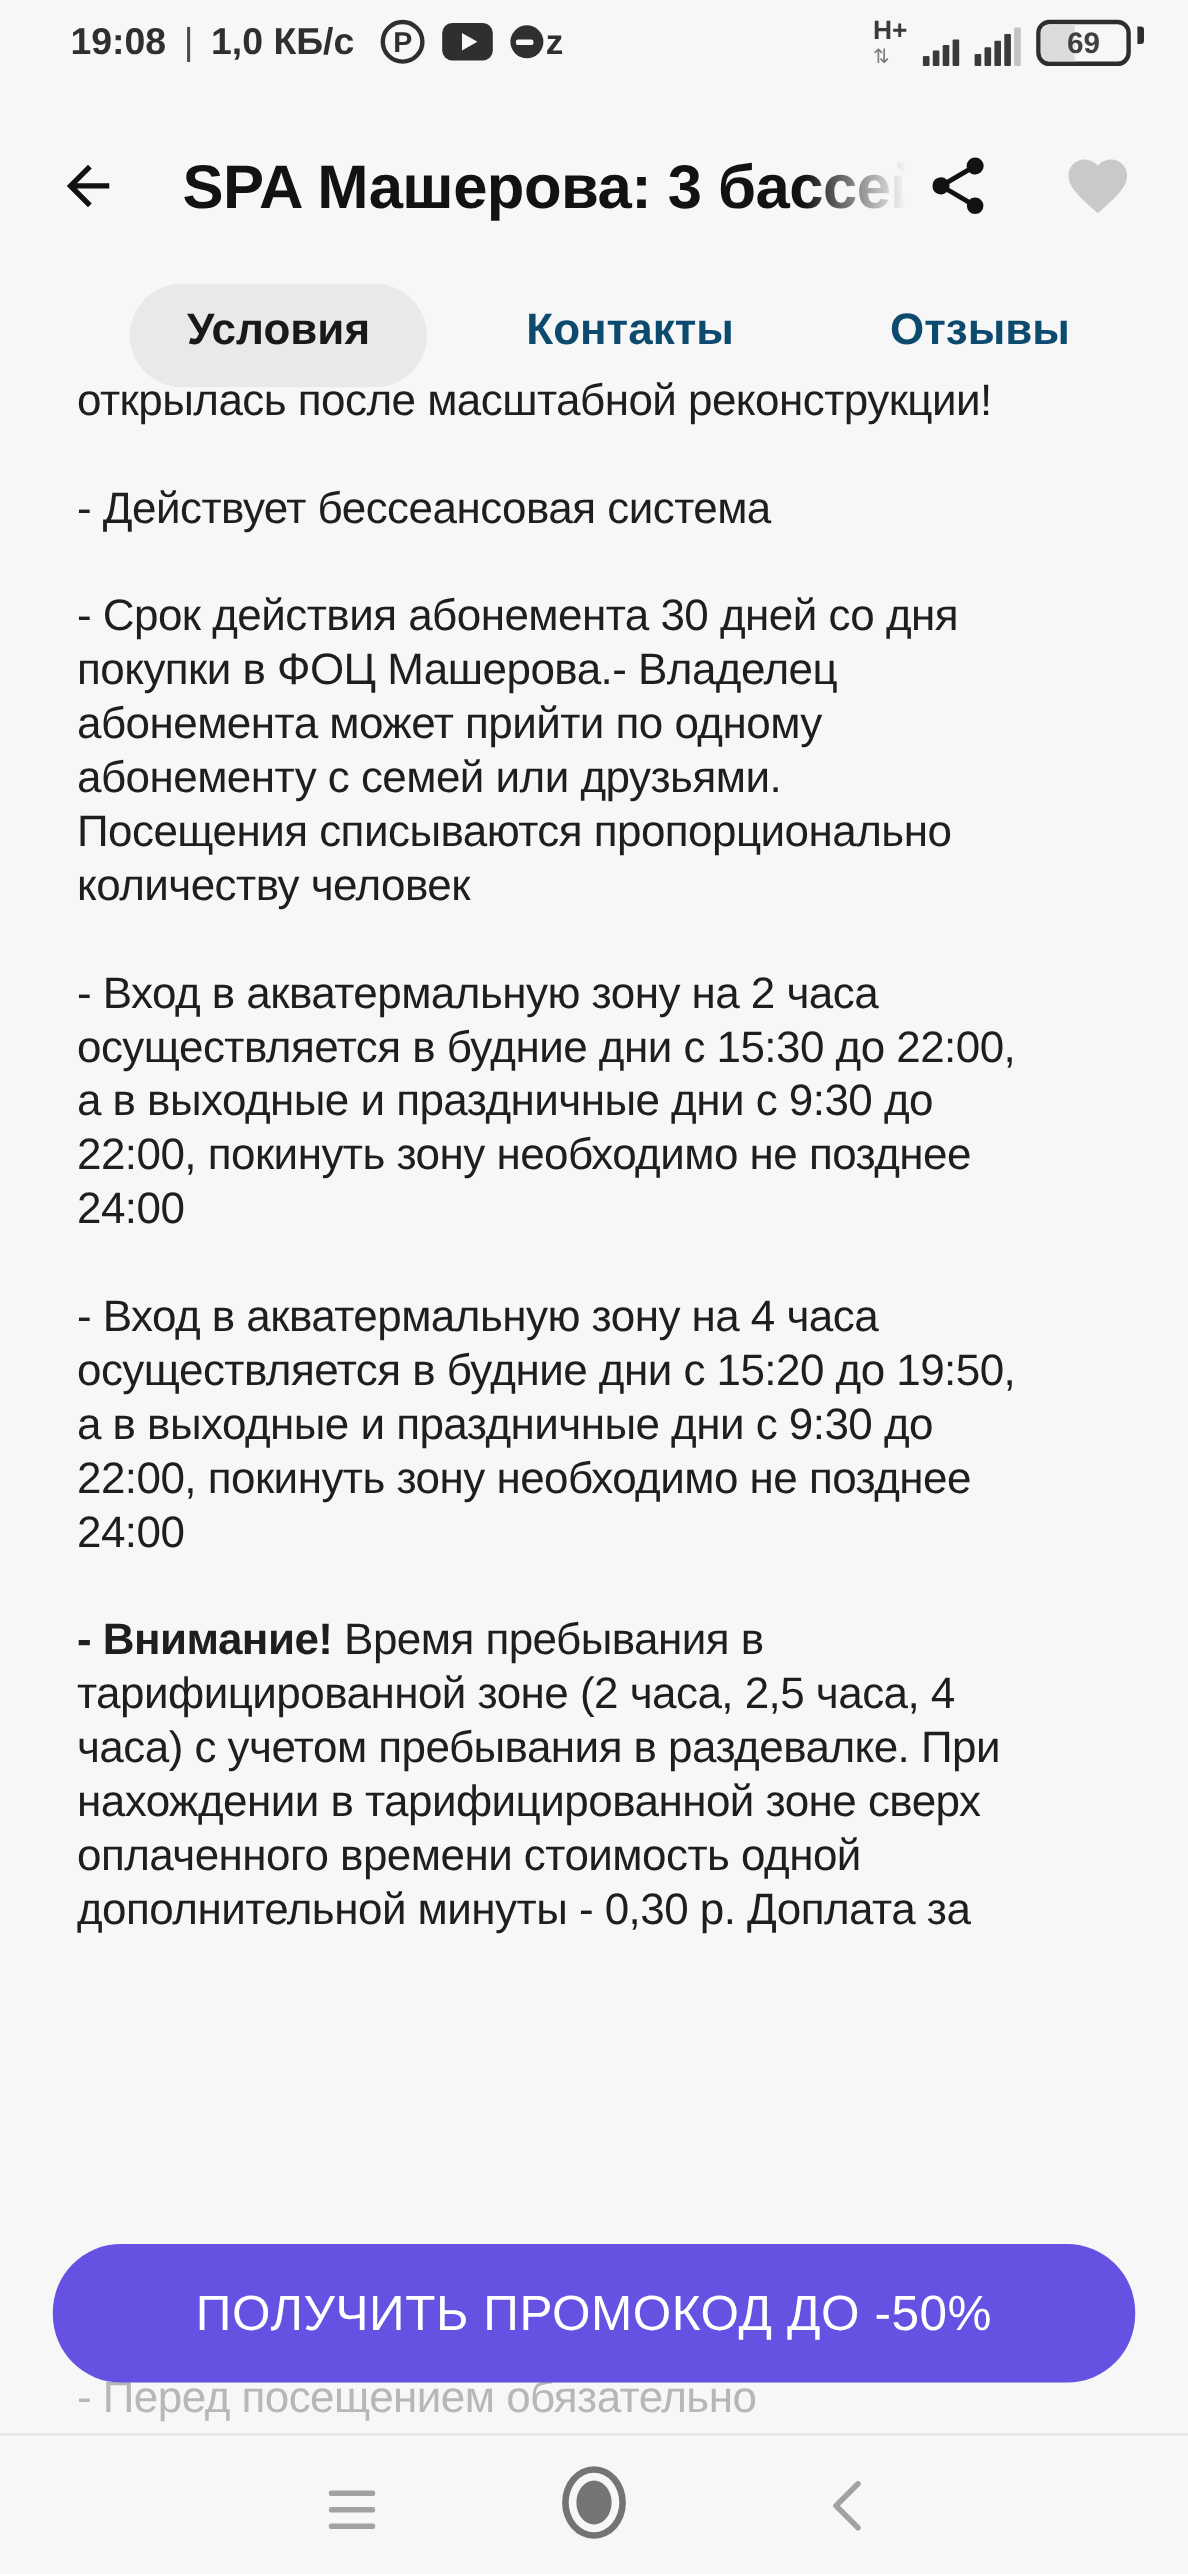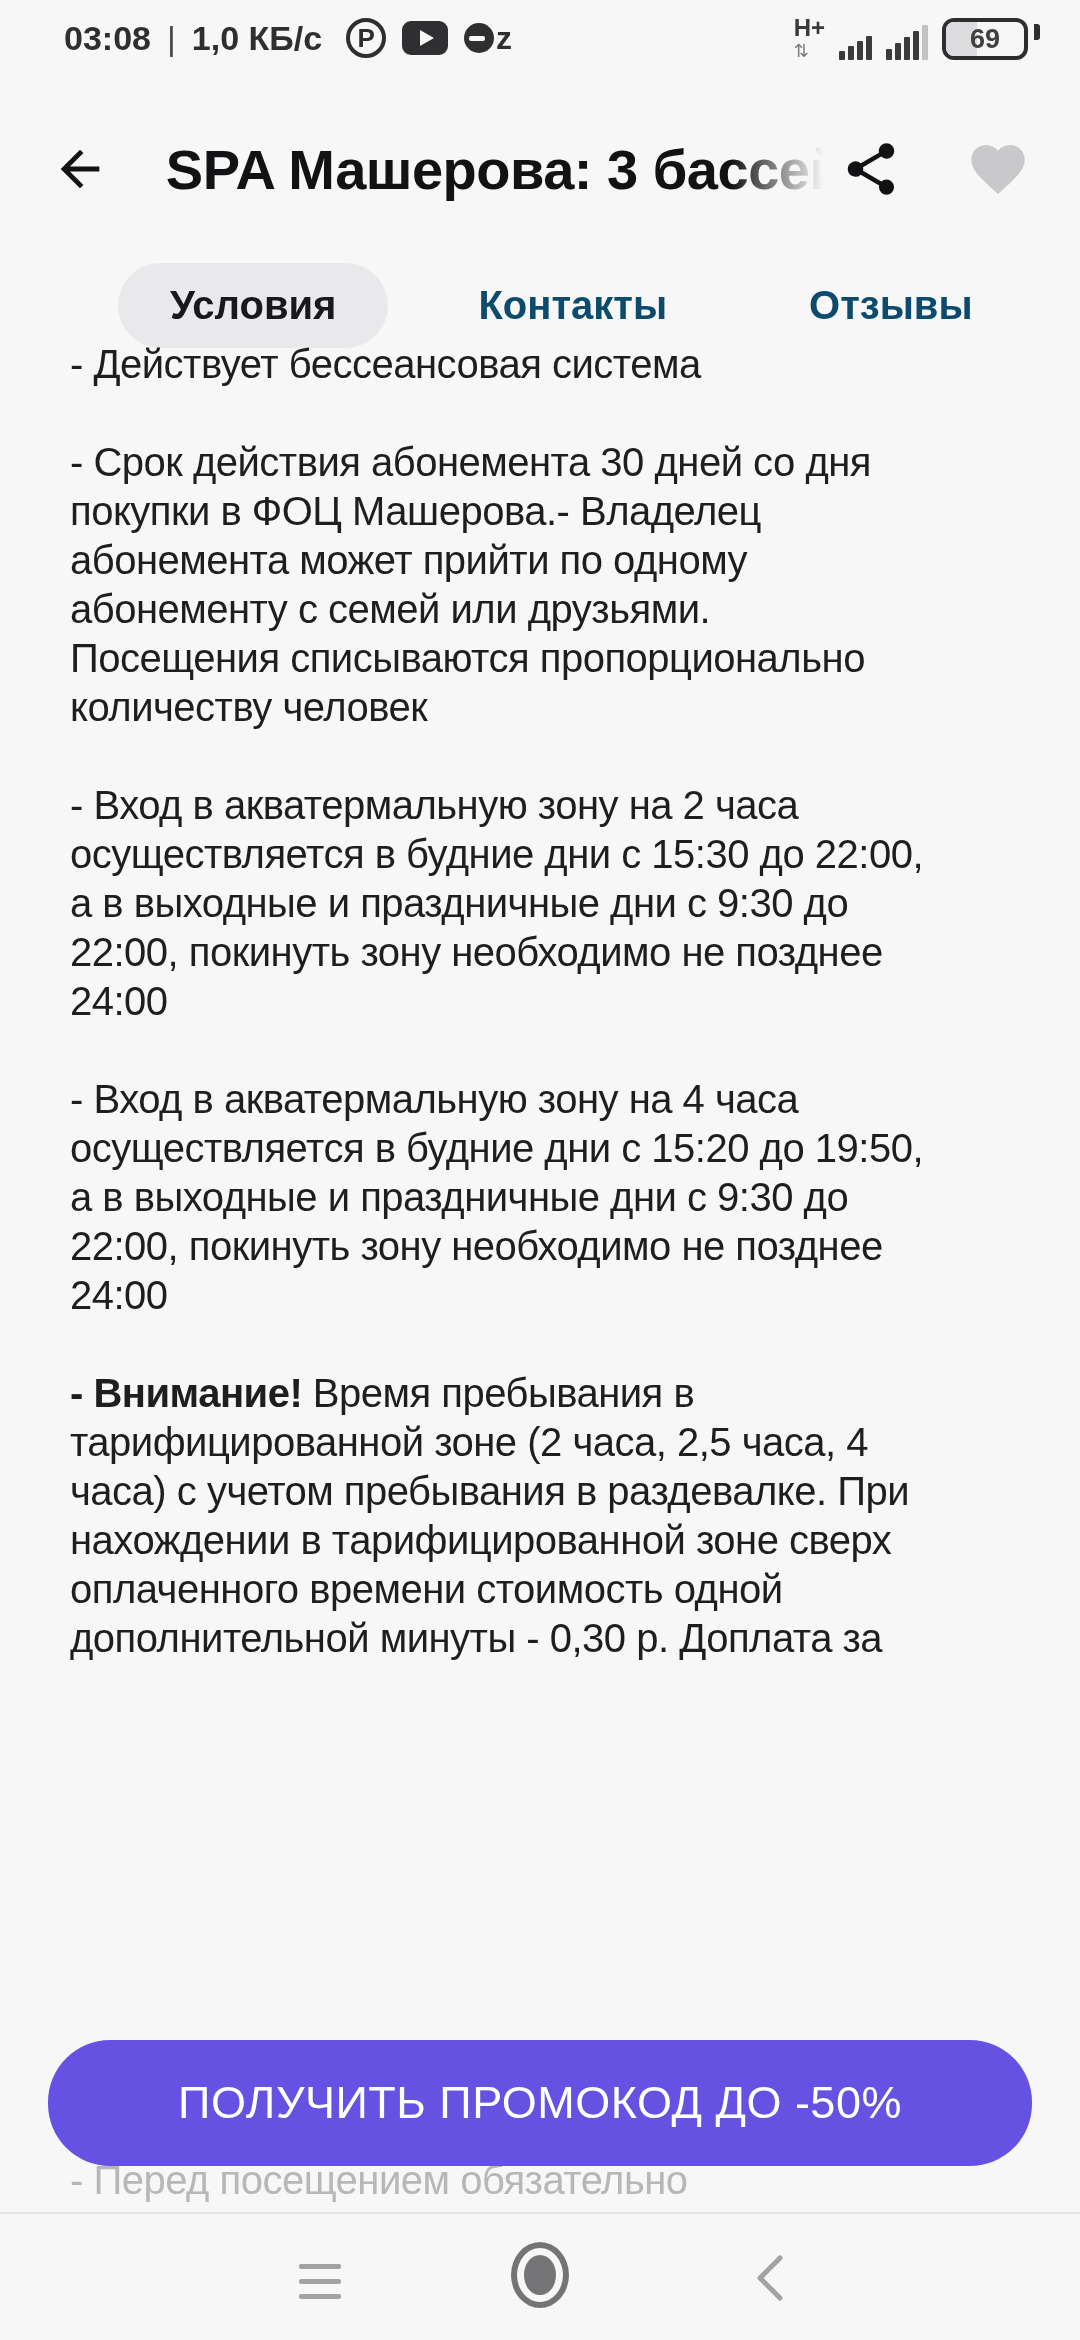--- a/index.html
+++ b/index.html
@@ -38,21 +38,21 @@
   .app-header { position:absolute; top:108px; left:0; right:0; height:122px;
     display:flex; align-items:center; padding:0 48px; }
   .back-btn { width:64px; height:64px; display:flex; align-items:center; justify-content:center; }
   .title-wrap { position:relative; margin-left:54px; width:676px; overflow:hidden; white-space:nowrap; }
   .page-title { font-size:56px; font-weight:700; color:#121214; letter-spacing:-0.5px; }
   .title-fade { position:absolute; top:0; right:0; bottom:0; width:110px;
     background:linear-gradient(to right, rgba(247,247,248,0), #f7f7f8 85%); }
   .hdr-actions { margin-left:auto; display:flex; align-items:center; gap:62px; }
 
   
-  .tabs { position:absolute; top:258px; left:118px; right:0; height:94px; display:flex; align-items:center; }
+  .tabs { position:absolute; top:258px; left:118px; right:0; height:94px; display:flex; }
   .tab { font-size:40px; color:#0c4a6e; padding:20px 52px; border-radius:48px; font-weight:700; }
   .tab.active { background:#e9e9eb; color:#19191b; font-weight:600; }
   .tab + .tab { margin-left:38px; }
 
   
   .content { position:absolute; top:340px; left:70px; width:950px; height:1872px; overflow:hidden; }
   .para { white-space:pre; font-size:40px; line-height:49px; color:#1e1e20;
     letter-spacing:-0.5px; margin-bottom:49px; }
   .para b { font-weight:700; }
   .faded-line { position:absolute; top:1816px; left:0; white-space:pre; font-size:40px;
@@ -76,21 +76,21 @@
 
   svg { display:block; }
 </style>
 </head>
 <body>
 
 <div class="screen">
 
   <div class="status-bar">
     <div class="sb-left">
-      <span>03:08</span>
+      <span>19:08</span>
       <span class="sb-sep">|</span>
       <span>1,0 КБ/с</span>
       <span class="pin-icon">P</span>
       <span class="yt-icon"></span>
       <span class="oz-icon">
         <span class="oz-dot"></span>
         <span class="oz-z">z</span>
       </span>
     </div>
     <div class="sb-right">
@@ -143,20 +143,21 @@
     </div>
   </div>
 
   <div class="tabs">
     <div class="tab active">Условия</div>
     <div class="tab">Контакты</div>
     <div class="tab">Отзывы</div>
   </div>
 
   <div class="content">
+    <p class="para">открылась после масштабной реконструкции!</p>
     <p class="para">- Действует бессеансовая система</p>
     <p class="para">- Срок действия абонемента 30 дней со дня
 покупки в ФОЦ Машерова.- Владелец
 абонемента может прийти по одному
 абонементу с семей или друзьями.
 Посещения списываются пропорционально
 количеству человек</p>
     <p class="para">- Вход в акватермальную зону на 2 часа
 осуществляется в будние дни с 15:30 до 22:00,
 а в выходные и праздничные дни с 9:30 до

